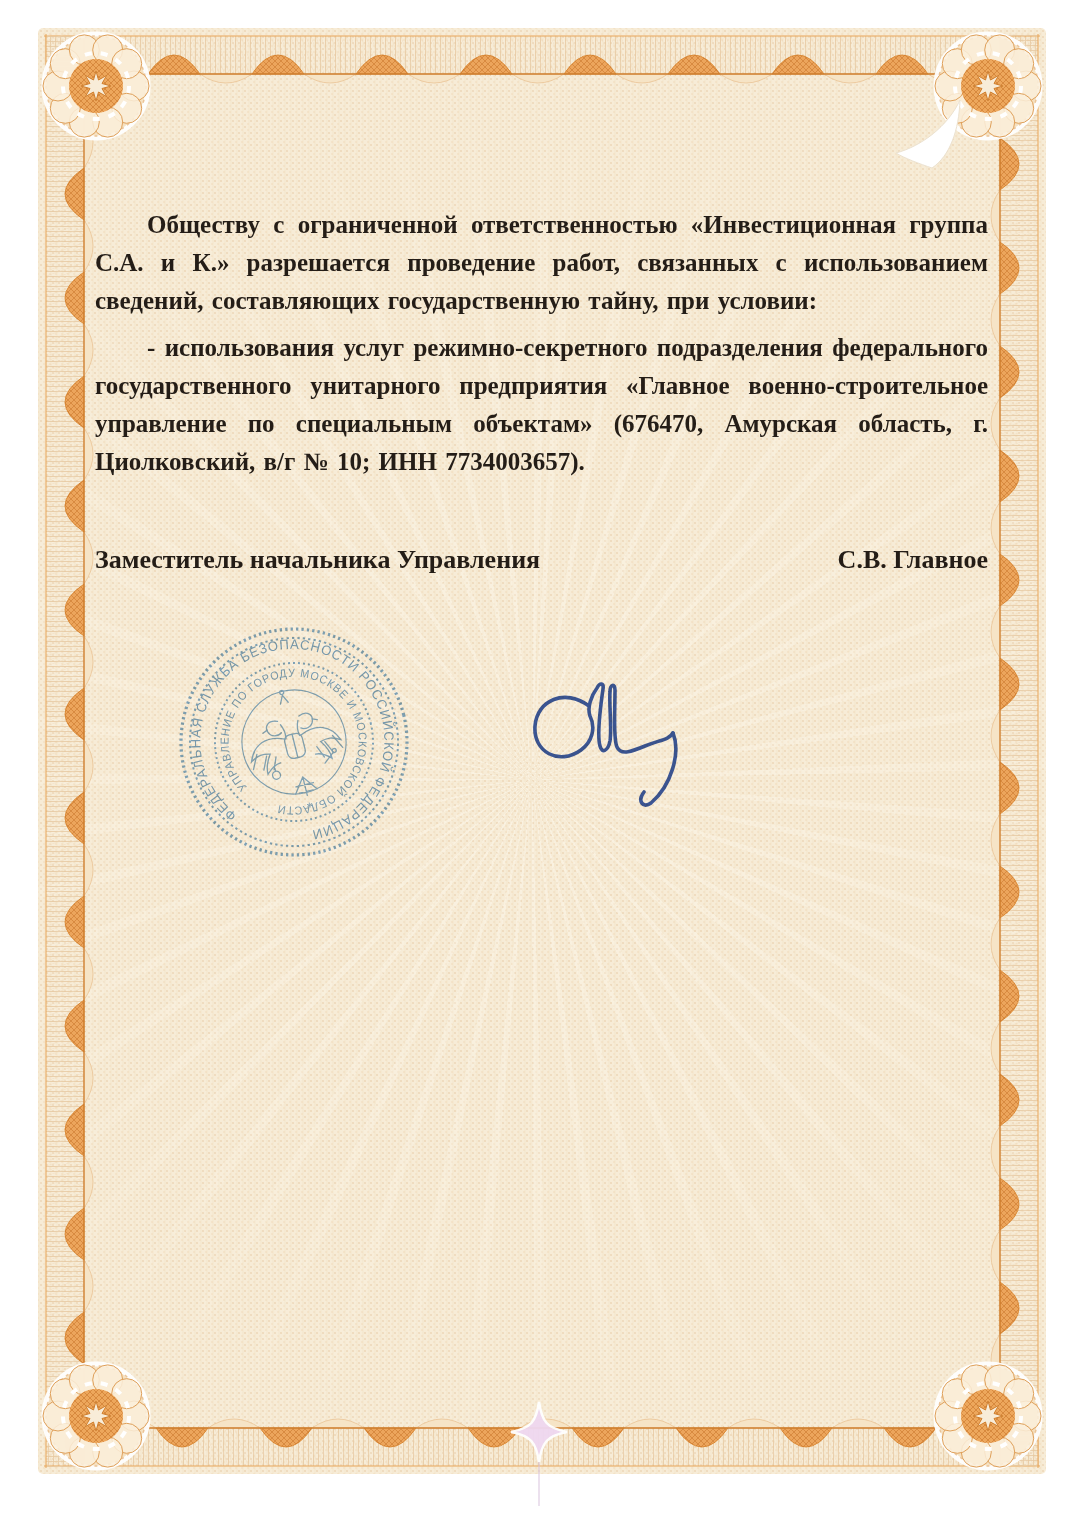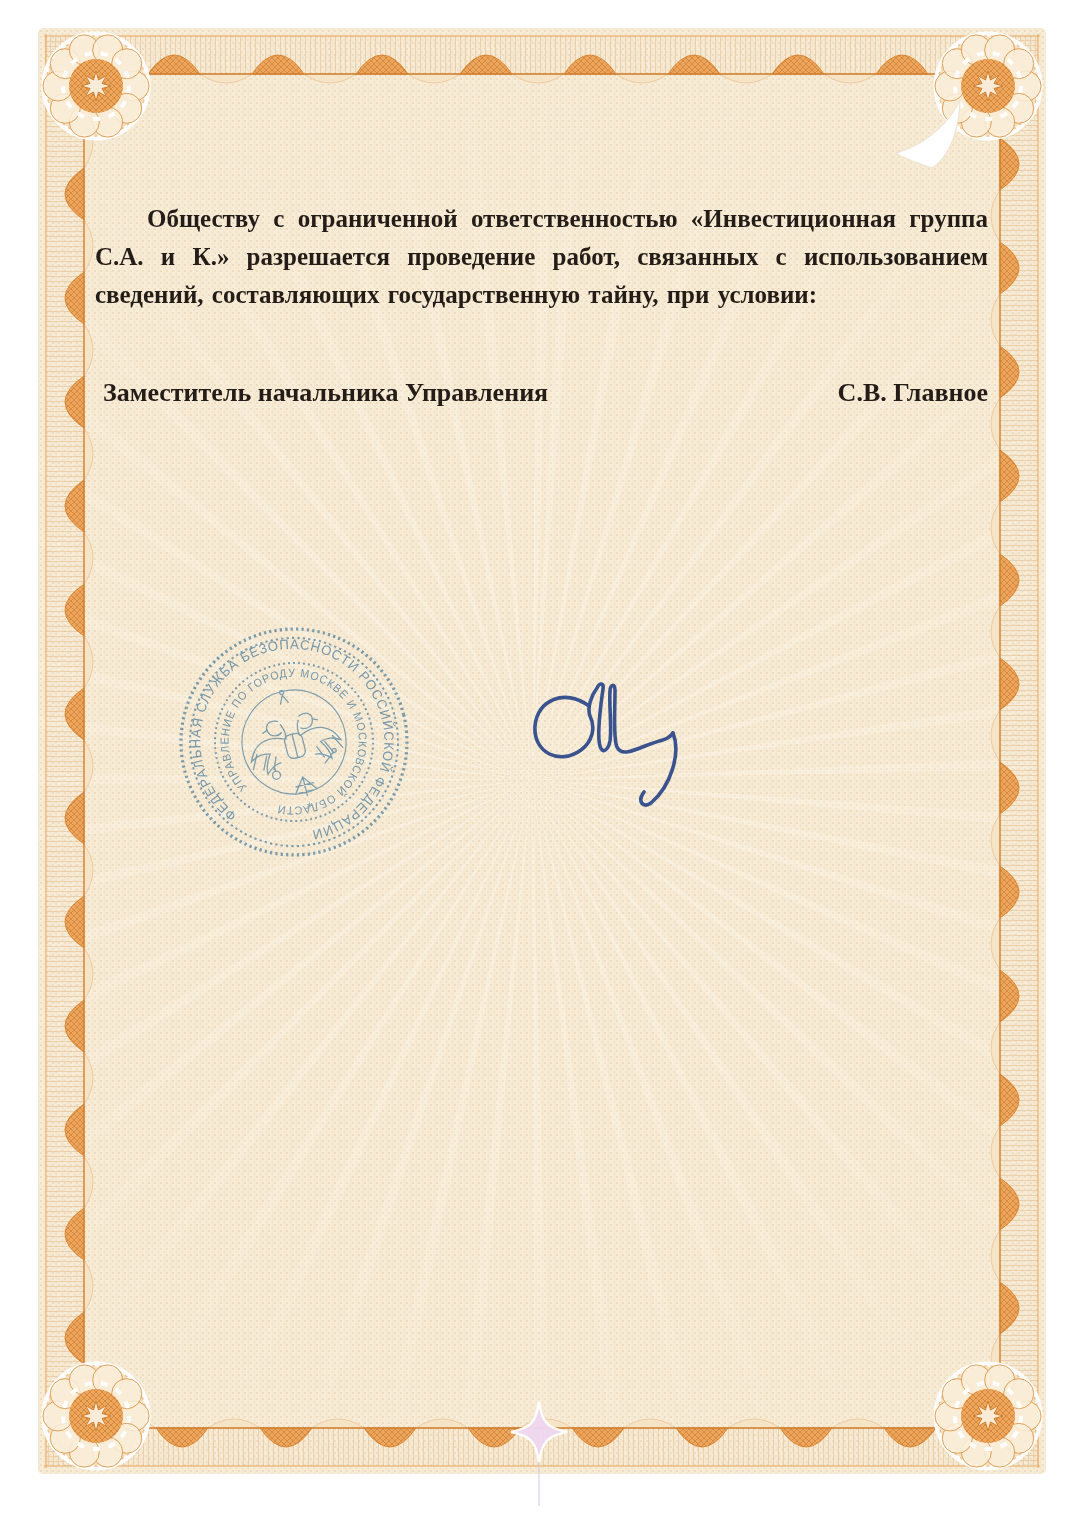--- a/index.html
+++ b/index.html
@@ -13,25 +13,25 @@
           radial-gradient(rgba(226,184,128,.14) 1px, rgba(0,0,0,0) 1.3px),
           repeating-linear-gradient(90deg, rgba(235,205,160,.10) 0 2px, rgba(0,0,0,0) 2px 6px);
         background-size:6px 6px, 6px 6px, 180px 100%;
         background-position:0 0, 3px 3px, 0 0;}
   .rays{position:absolute;inset:0;border-radius:5px;pointer-events:none;opacity:.5;
         background:repeating-conic-gradient(from 3deg at 49% 52%,
           rgba(255,253,246,.65) 0deg 1.3deg, rgba(255,253,246,0) 1.3deg 6.5deg);
         -webkit-mask-image:radial-gradient(circle at 49% 52%, #000 0%, rgba(0,0,0,.5) 45%, transparent 78%);
         mask-image:radial-gradient(circle at 49% 52%, #000 0%, rgba(0,0,0,.5) 45%, transparent 78%);}
   .border{position:absolute;left:0;top:0;width:1008px;height:1446px;pointer-events:none;}
-  .content{position:absolute;left:57px;top:172px;width:893px;color:#241d17;}
+  .content{position:absolute;left:57px;top:178px;width:893px;color:#241d17;}
   .content p{margin:0 0 9px 0;font-weight:700;font-size:25px;line-height:38px;
         text-align:justify;text-indent:52px;word-spacing:2px;}
   .sigrow{display:flex;justify-content:space-between;align-items:baseline;
-        margin-top:64px;font-weight:700;font-size:26px;margin-left:8px;}
+        margin-top:64px;font-weight:700;font-size:26px;}
   .stamp{position:absolute;left:96px;top:554px;width:320px;height:320px;
         mix-blend-mode:multiply;opacity:.88;}
   .autograph{position:absolute;left:455px;top:612px;width:210px;height:200px;
         mix-blend-mode:multiply;}
   .curl{position:absolute;left:852px;top:68px;width:95px;height:95px;}
   .diamond{position:absolute;left:467px;top:1368px;width:68px;height:115px;}
 </style>
 </head>
 <body>
 
@@ -154,20 +154,21 @@
             <circle r="27" fill="#eda75c"></circle>
             <circle r="27" fill="url(#net)" opacity="0.85"></circle>
             <path d="M0.0,-15.0L2.5,-6.0L10.6,-10.6L6.0,-2.5L15.0,0.0L6.0,2.5L10.6,10.6L2.5,6.0L0.0,15.0L-2.5,6.0L-10.6,10.6L-6.0,2.5L-15.0,0.0L-6.0,-2.5L-10.6,-10.6L-2.5,-6.0Z" fill="#f8ecd8" stroke="#cf7f2f" stroke-width="1"></path>
             <circle r="33" fill="none" stroke="#ffffff" stroke-width="4" stroke-dasharray="7 9"></circle>
           </g>
         </g>
     </svg>
 
     <div class="content">
       <p>Обществу с ограниченной ответственностью «Инвестиционная группа С.А. и К.» разрешается проведение работ, связанных с использованием сведений, составляющих государственную тайну, при условии:</p>
+      <p>- использования услуг режимно-секретного подразделения федерального государственного унитарного предприятия «Главное военно-строительное управление по специальным объектам» (676470, Амурская область, г. Циолковский, в/г № 10; ИНН 7734003657).</p>
       <div class="sigrow">
         <span>Заместитель начальника Управления</span>
         <span>С.В. Главное</span>
       </div>
     </div>
 
     <svg class="stamp" viewBox="0 0 320 320">
       <g transform="rotate(-14 160 160)">
         <g fill="none" stroke="#6f9fca">
           <circle cx="160" cy="160" r="113" stroke-width="3.2" stroke-dasharray="2.3 3.1"></circle>

